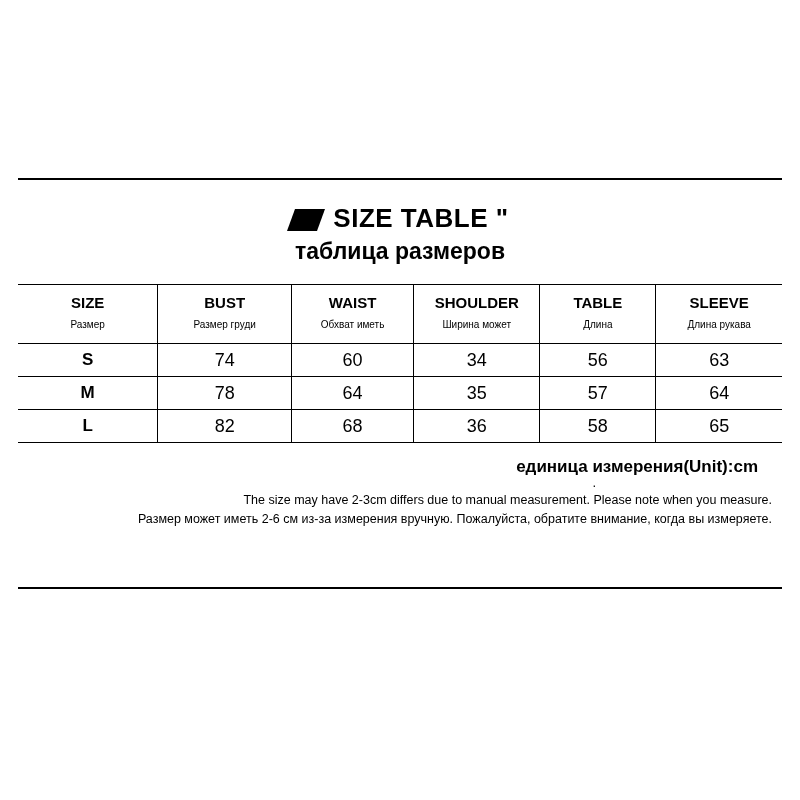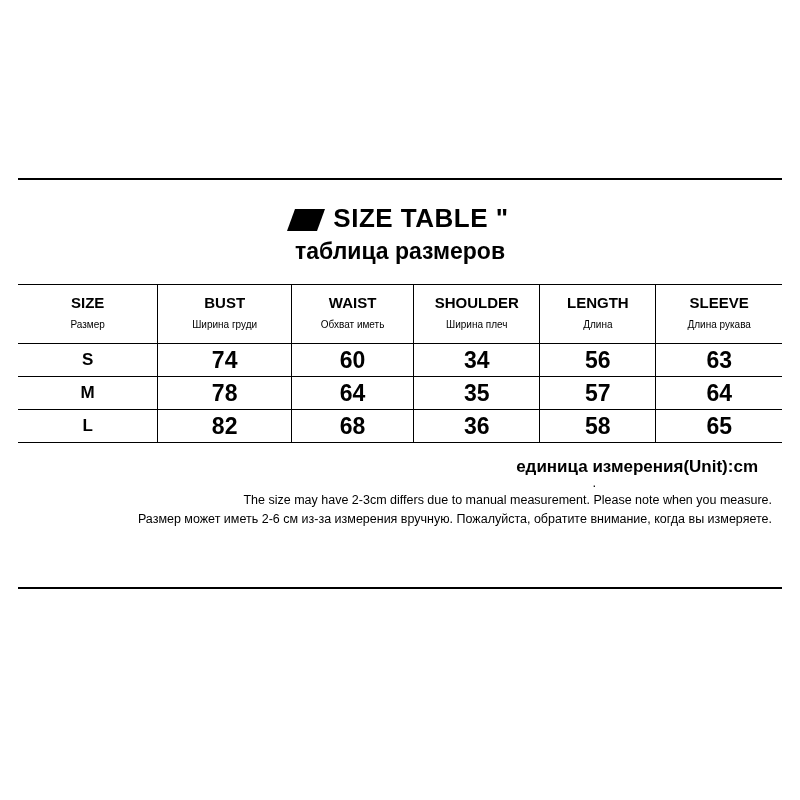--- a/index.html
+++ b/index.html
@@ -90,22 +90,22 @@
     line-height: 22px;
     white-space: nowrap;
   }
   .head-ru {
     font-size: 10px;
     line-height: 22px;
     white-space: nowrap;
   }
   .data-row td {
     height: 32px;
-    font-size: 23px;
-    font-weight: bold;
+    font-size: 18px;
+    font-weight: normal;
   }
   .data-row td.size-cell {
     font-size: 17px;
     font-weight: bold;
   }
   .unit-row {
     height: 44px;
     position: relative;
   }
   .unit-text {
@@ -155,32 +155,32 @@
         <col style="width:16.5%">
       </colgroup>
       <tbody>
         <tr class="head-row">
           <td>
             <div class="head-en">SIZE</div>
             <div class="head-ru">Размер</div>
           </td>
           <td>
             <div class="head-en">BUST</div>
-            <div class="head-ru">Ширина груди</div>
+            <div class="head-ru">Размер груди</div>
           </td>
           <td>
             <div class="head-en">WAIST</div>
             <div class="head-ru">Обхват иметь</div>
           </td>
           <td>
             <div class="head-en">SHOULDER</div>
-            <div class="head-ru">Ширина плеч</div>
-          </td>
-          <td>
-            <div class="head-en">LENGTH</div>
+            <div class="head-ru">Ширина может</div>
+          </td>
+          <td>
+            <div class="head-en">TABLE</div>
             <div class="head-ru">Длина</div>
           </td>
           <td>
             <div class="head-en">SLEEVE</div>
             <div class="head-ru">Длина рукава</div>
           </td>
         </tr>
 
         <tr class="data-row">
           <td class="size-cell">S</td>

